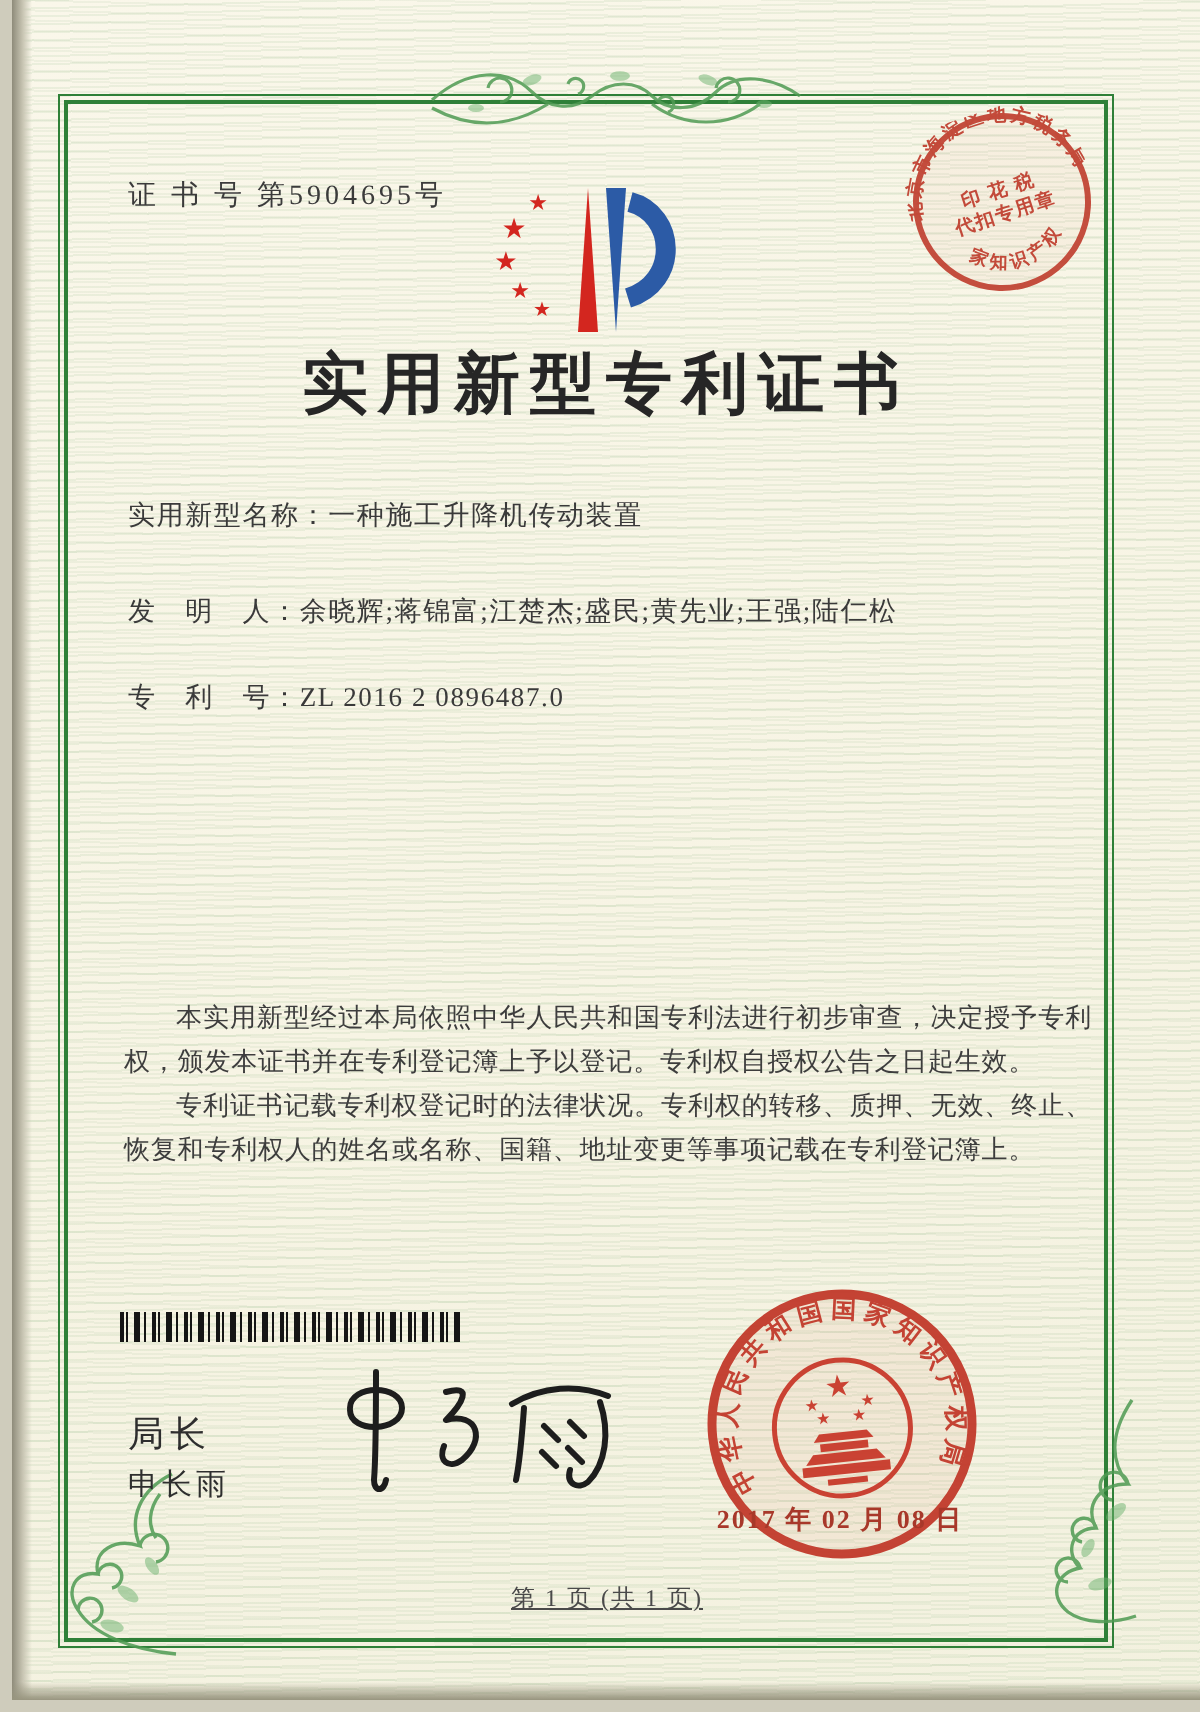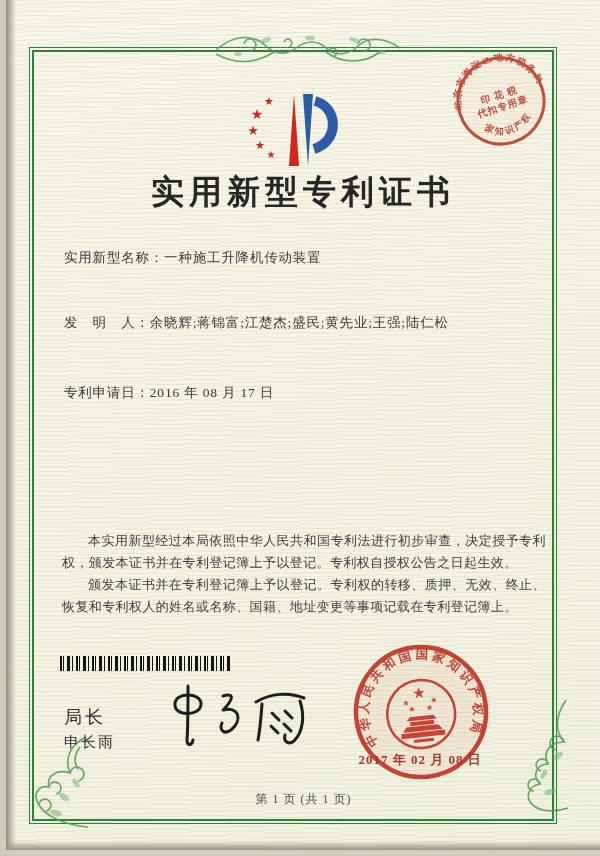--- a/index.html
+++ b/index.html
@@ -30,37 +30,37 @@
   }
   .frame-inner{position:absolute;inset:2px;border:2px solid #2f8038;}
   .abs{position:absolute;}
   .cert-no{left:58px;top:89px;font-size:14px;color:#3b3b3b;letter-spacing:2px;}
   .title{left:0;top:170px;width:594px;text-align:center;font-size:33px;font-weight:bold;
     color:#262626;letter-spacing:5px;}
   .field-row{left:58px;width:480px;font-size:13.5px;color:#3a3a3a;letter-spacing:.8px;}
   .field-row .lab{color:#3a3a3a;}
   .field-row .val{color:#3a3a3a;}
   .body-text{left:56px;top:498px;width:484px;font-size:13px;line-height:22px;
-    color:#3d3d3d;text-align:justify;letter-spacing:.4px;margin-top:32px;}
+    color:#3d3d3d;text-align:justify;letter-spacing:.4px;}
   .body-text p{margin:0;text-indent:2em;}
   .barcode{left:54px;top:656px;width:172px;height:15px;
     background:repeating-linear-gradient(90deg,
       #151515 0 2px, transparent 2px 3px,
       #151515 3px 4px, transparent 4px 7px,
       #151515 7px 10px, transparent 10px 12px,
       #151515 12px 13px, transparent 13px 16px);}
   .director-label{left:58px;top:705px;font-size:18px;color:#2e2e2e;letter-spacing:3px;}
   .director-name{left:58px;top:733px;font-size:15px;color:#2e2e2e;letter-spacing:2px;}
   .sig-svg{left:155px;top:680px;}
   .seal{pointer-events:none;}
   .seal-tax{left:449px;top:55px;transform:rotate(-18deg);opacity:.92;}
   .seal-main{left:345px;top:642px;transform:rotate(-6deg);opacity:.95;}
   .seal-date{left:344px;top:751px;width:140px;text-align:center;font-size:13px;
     color:#a8382a;font-weight:bold;letter-spacing:1px;}
-  .footer{left:0;top:791px;width:595px;text-align:center;font-size:12px;color:#4a4a4a;letter-spacing:1px;}
+  .footer{left:0;top:791px;width:595px;text-align:center;font-size:12px;color:#4a4a4a;letter-spacing:1px;text-decoration:underline;}
   .orn{pointer-events:none;}
   .orn-top{left:208px;top:26px;}
   .orn-bl{left:24px;top:733px;}
   .orn-br{left:500px;top:698px;}
   .logo{left:233px;top:88px;}
 </style>
 </head>
 <body>
 
 <div class="page">
@@ -111,49 +111,50 @@
       <path d="M42 66 a6 6 0 1 0 -7 7"></path>
       <path d="M34 86 a6 6 0 1 0 -6 7"></path>
     </g>
     <g fill="#6db36f" opacity="0.5">
       <ellipse cx="52" cy="58" rx="6" ry="3" transform="rotate(-40 52 58)"></ellipse>
       <ellipse cx="44" cy="94" rx="6" ry="3" transform="rotate(-15 44 94)"></ellipse>
       <ellipse cx="38" cy="76" rx="5" ry="2.6" transform="rotate(-60 38 76)"></ellipse>
     </g>
   </svg>
 
+  <div class="abs cert-no">证 书 号 第5904695号</div>
 
   <svg class="abs logo" width="102" height="82" viewBox="0 0 102 82">
     <g fill="#d3261f" font-family="'DejaVu Sans',sans-serif" text-anchor="middle">
       <text x="30" y="17" font-size="11">★</text>
       <text x="18" y="31" font-size="14">★</text>
       <text x="14" y="47" font-size="13">★</text>
       <text x="21" y="61" font-size="11">★</text>
       <text x="32" y="70" font-size="10">★</text>
     </g>
     <polygon points="55,6 50,78 60,78" fill="#d3261f"></polygon>
     <polygon points="64,6 74,6 69,78" fill="#2c5ba6"></polygon>
     <path d="M 76 13 C 99 19, 101 53, 75 61" stroke="#2c5ba6" stroke-width="10" fill="none"></path>
   </svg>
 
   <div class="abs field-row" style="top:249px">
     <span class="lab">实用新型名称：</span><span class="val">一种施工升降机传动装置</span>
   </div>
 
   <div class="abs title">实用新型专利证书</div>
-  <div class="abs field-row" style="top:314px">
+  <div class="abs field-row" style="top:297px">
     <span class="lab">发　明　人：</span><span class="val">余晓辉;蒋锦富;江楚杰;盛民;黄先业;王强;陆仁松</span>
   </div>
-  <div class="abs field-row" style="top:384px">
-    <span class="lab">专利申请日：</span><span class="val">2016 年 08 月 17 日</span>
+  <div class="abs field-row" style="top:340px">
+    <span class="lab">专　利　号：</span><span class="val">ZL 2016 2 0896487.0</span>
   </div>
 
   <div class="abs body-text">
     <p>本实用新型经过本局依照中华人民共和国专利法进行初步审查，决定授予专利权，颁发本证书并在专利登记簿上予以登记。专利权自授权公告之日起生效。</p>
-    <p>颁发本证书并在专利登记簿上予以登记。专利权的转移、质押、无效、终止、恢复和专利权人的姓名或名称、国籍、地址变更等事项记载在专利登记簿上。</p>
+    <p>专利证书记载专利权登记时的法律状况。专利权的转移、质押、无效、终止、恢复和专利权人的姓名或名称、国籍、地址变更等事项记载在专利登记簿上。</p>
   </div>
 
   <div class="abs barcode"></div>
 
   <div class="abs director-label">局长</div>
   <div class="abs director-name">申长雨</div>
 
   <svg class="abs sig-svg" width="155" height="78" viewBox="0 0 155 78">
     <g fill="none" stroke="#1d1d1d" stroke-width="3" stroke-linecap="round" stroke-linejoin="round">
       <path d="M14 24 C 14 12, 40 12, 40 24 C 40 36, 14 37, 14 25"></path>

